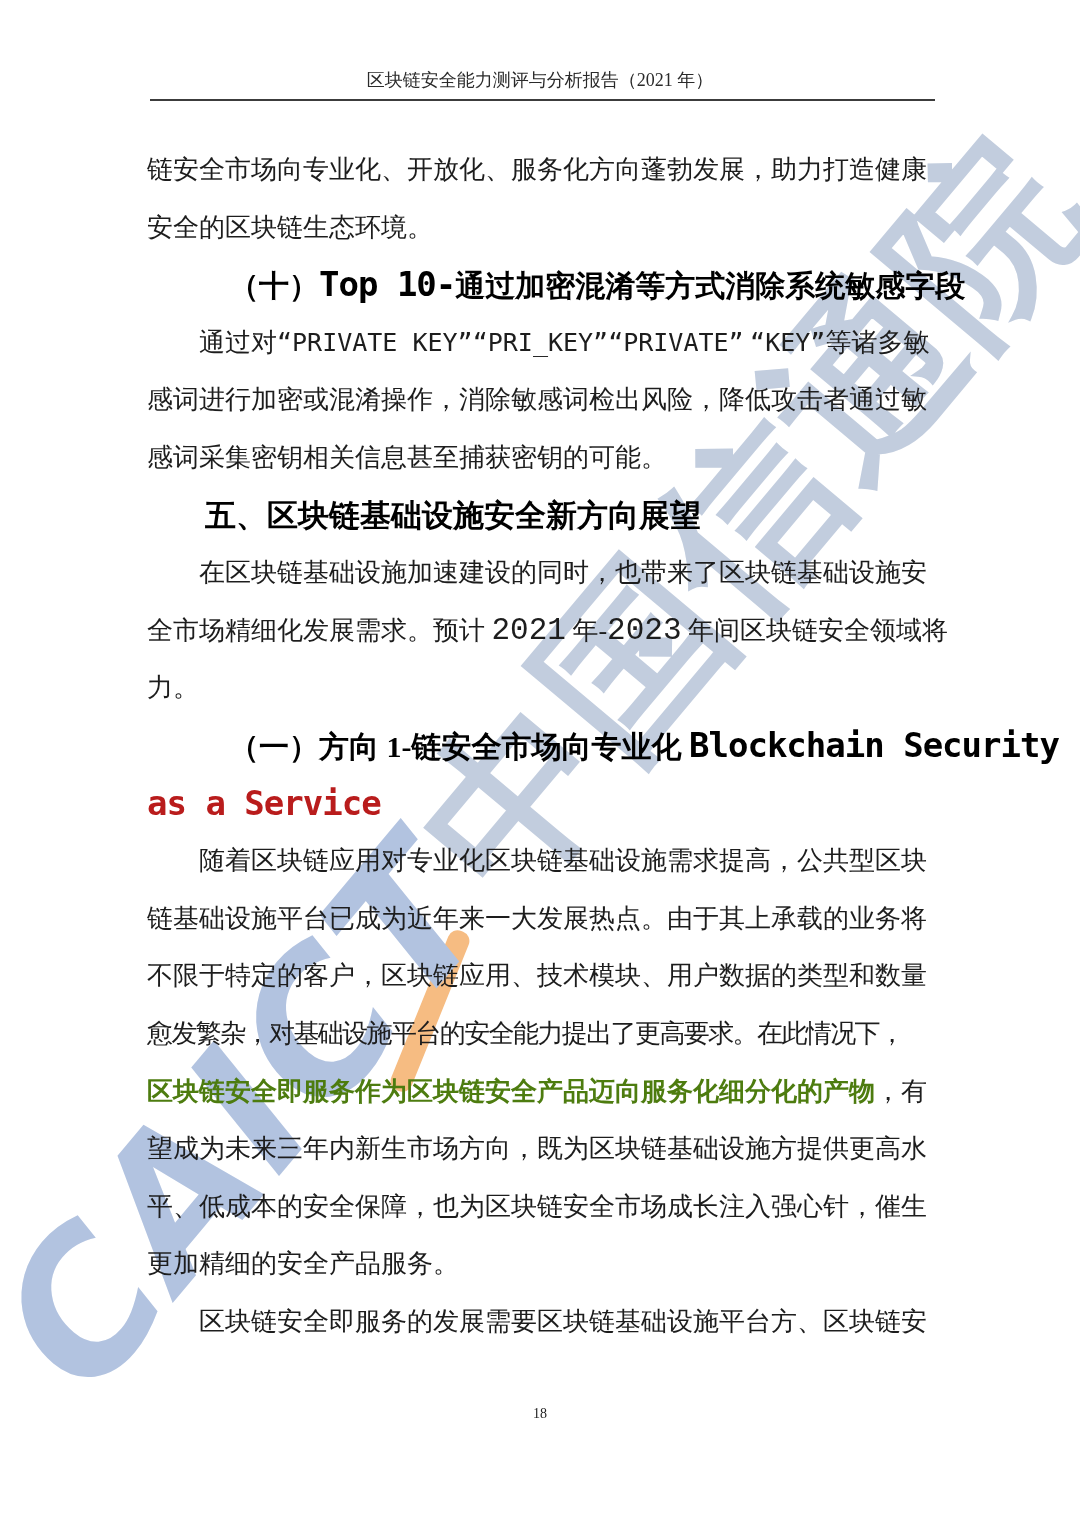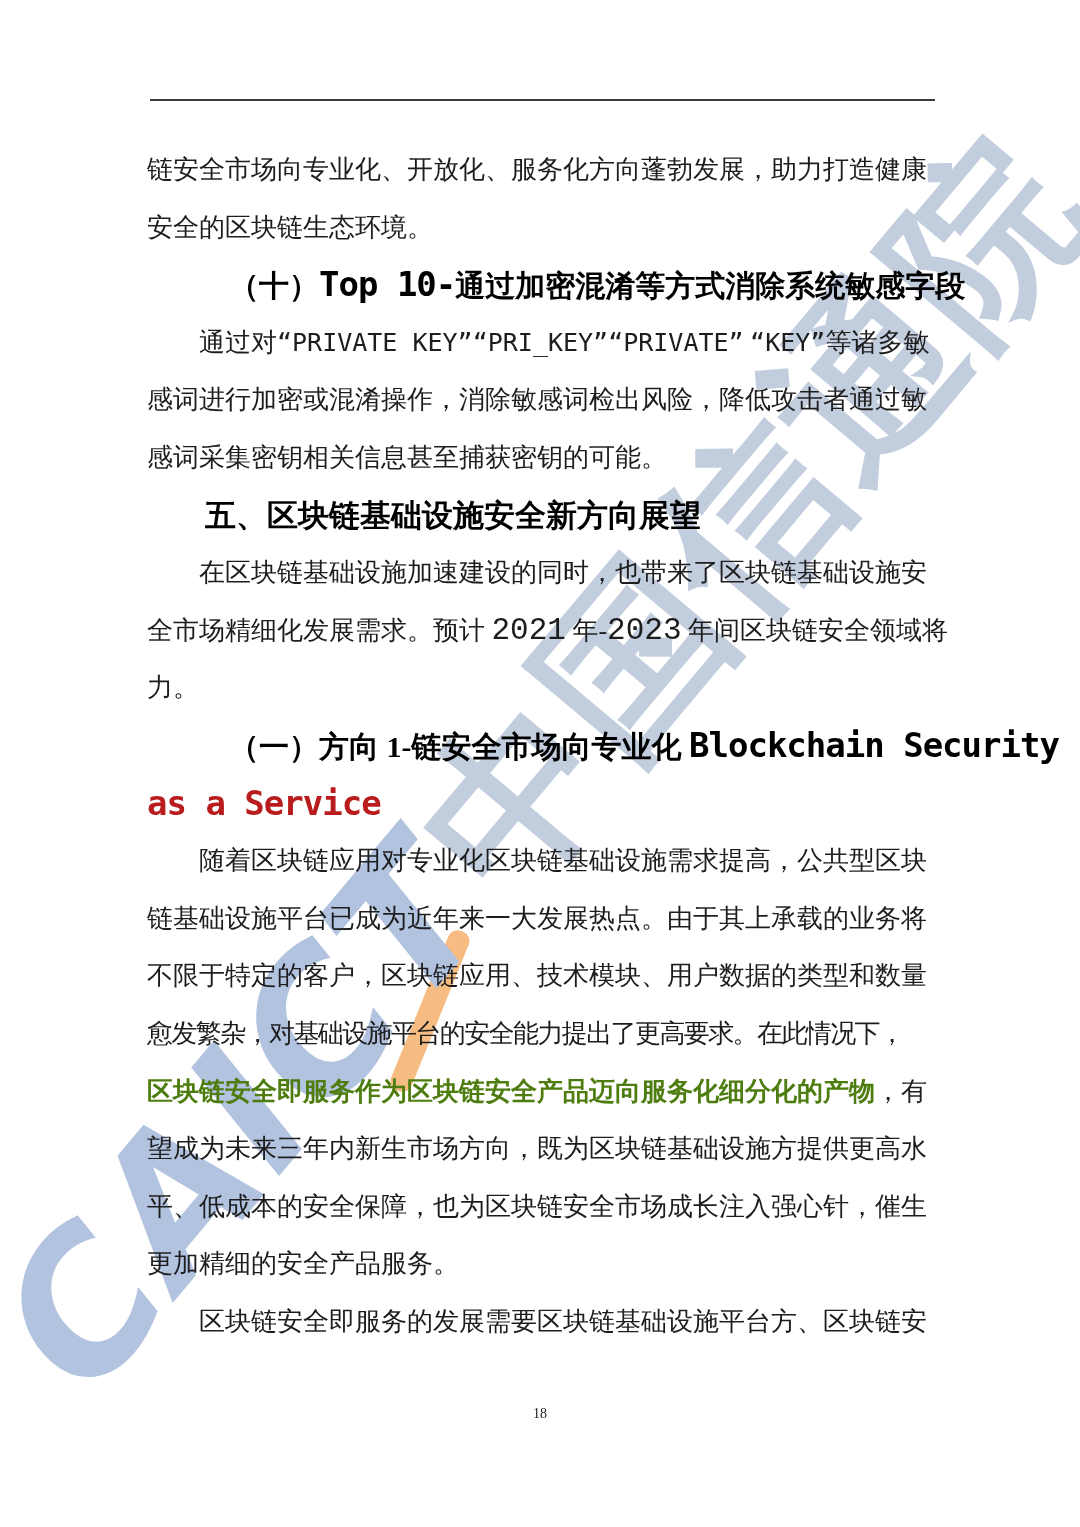--- a/index.html
+++ b/index.html
@@ -89,20 +89,23 @@
 <div class="page">
 
   <div class="wm-layer">
     <div class="wm-orange"></div>
     <div class="watermark">
       <span class="wm-caict">CAICT</span>
       <span class="wm-cn">中国信通院</span>
     </div>
   </div>
 
+  <div class="doc-header">
+    <span>区块链安全能力测评与分析报告（2021 年）</span>
+  </div>
   <div class="header-rule"></div>
 
   <div class="content">
     <div class="spacer"></div>
 
     <div class="line">链安全市场向专业化、开放化、服务化方向蓬勃发展，助力打造健康</div>
     <div class="line">安全的区块链生态环境。</div>
 
     <div class="line h3"><span>（十）</span><span class="latin-bold">Top 10-</span><span>通过加密混淆等方式消除系统敏感字段</span></div>
 

